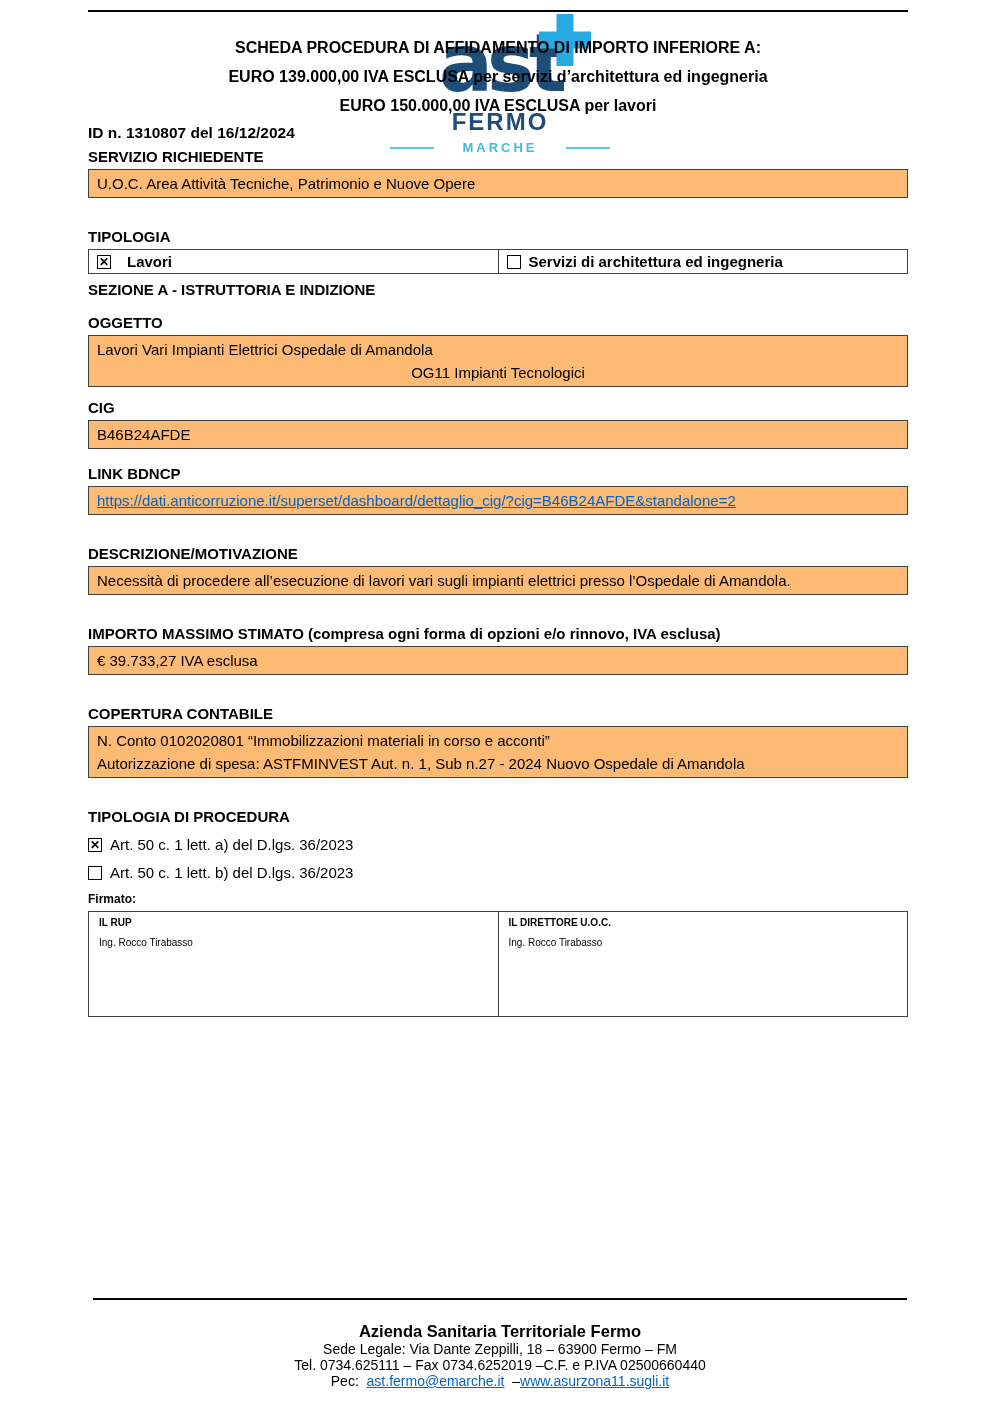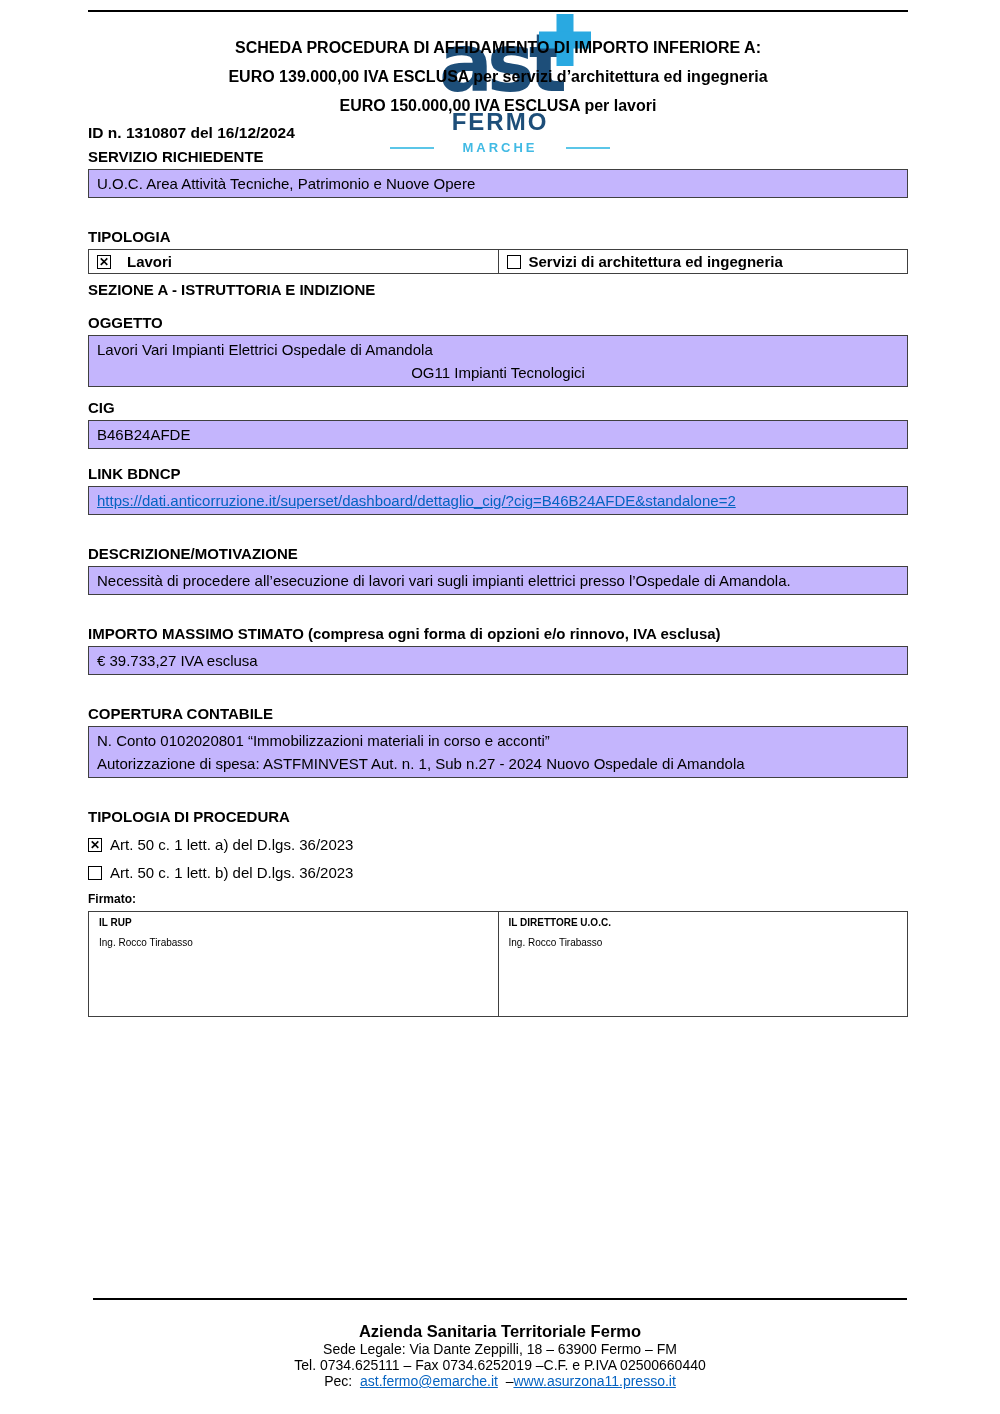--- a/index.html
+++ b/index.html
@@ -29,21 +29,21 @@
   
   .top-rule { border:none; border-top:2px solid #000; margin-top:10px; }
   .title-block { text-align:center; margin-top:21px; }
   .title-line { font-weight:bold; font-size:16px; line-height:29px; }
   .doc-id { font-weight:bold; font-size:15.5px; margin-top:4px; }
 
   
   .sec-label { font-weight:bold; font-size:15px; margin-top:6px; }
   .box {
     border:1px solid #404040; padding:2px 8px; margin-top:4px;
-    font-size:15px; line-height:23px; background:#c4b5fd;
+    font-size:15px; line-height:23px; background:#fdba74;
   }
   .gap-lg { margin-top:30px; }
   .gap-md { margin-top:16px; }
   .gap-sm { margin-top:12px; }
   .bold { font-weight:normal;text-align:center; }
   a.doc-link { color:#0563c1; text-decoration:underline; }
 
   .cbx {
     display:inline-flex; width:14px; height:14px; border:1.5px solid #000;
     align-items:center; justify-content:center; font-size:12px; line-height:1;
@@ -175,18 +175,18 @@
 
   <div class="footer">
     <hr class="footer-rule">
     <div class="footer-text">
       <div class="footer-org">Azienda Sanitaria Territoriale Fermo</div>
       <div class="footer-line">Sede Legale: Via Dante Zeppilli, 18 – 63900 Fermo – FM</div>
       <div class="footer-line">Tel.  0734.625111 – Fax  0734.6252019 –C.F. e P.IVA 02500660440</div>
       <div class="footer-line">
         <span>Pec:</span>&nbsp;
         <a href="#" class="doc-link">ast.fermo@emarche.it</a>&nbsp;
-        <span>–</span><a href="#" class="doc-link">www.asurzona11.presso.it</a>
+        <span>–</span><a href="#" class="doc-link">www.asurzona11.sugli.it</a>
       </div>
     </div>
   </div>
 
 </div>
 
 </body></html>

